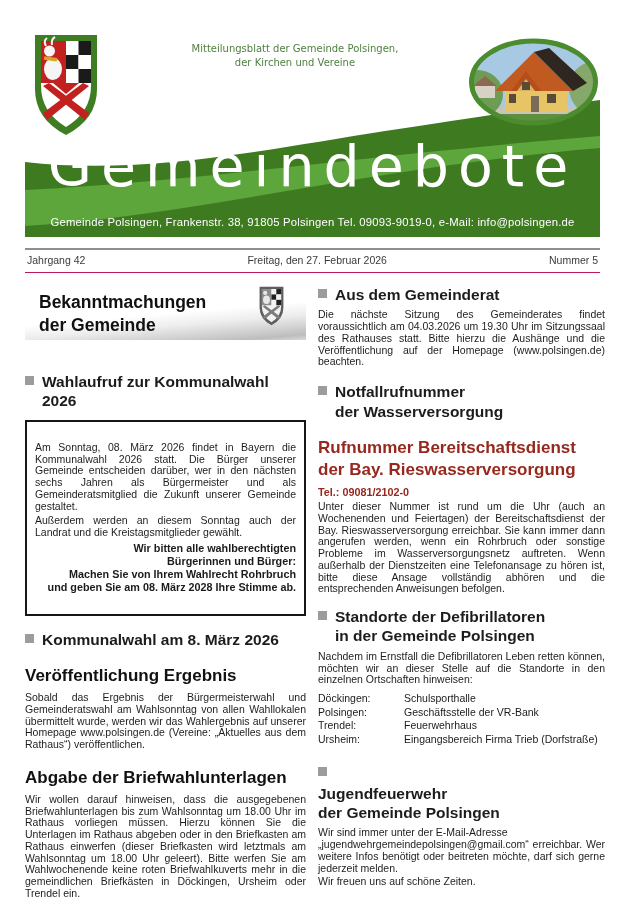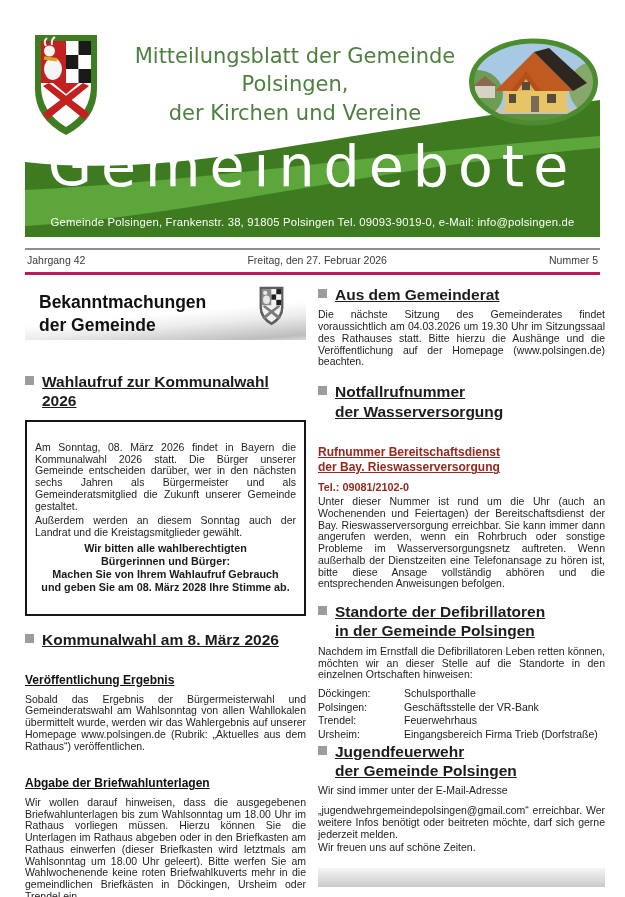--- a/index.html
+++ b/index.html
@@ -3,70 +3,70 @@
 <meta charset="utf-8">
 <style>
   html,body{margin:0;padding:0;background:#e9e9e9;}
   .page{position:relative;width:625px;height:897px;background:#ffffff;margin:0 auto;
         font-family:"Liberation Sans",sans-serif;overflow:hidden;color:#1b1b1b;}
 
   
   .masthead{position:absolute;left:25px;top:30px;width:575px;height:207px;}
   .masthead svg.waves{position:absolute;left:0;top:0;width:575px;height:207px;display:block;}
   .subtitle{position:absolute;left:85px;top:12px;width:370px;text-align:center;
-            font-family:"DejaVu Sans",sans-serif;font-size:21px;line-height:1.35;
+            font-family:"DejaVu Sans",sans-serif;font-size:10px;line-height:1.35;
             color:var(--subtitle_green,#4d7f3e);}
   .shield-main{position:absolute;left:8px;top:3px;width:66px;height:104px;}
   .oval-photo{position:absolute;right:0;top:6px;width:133px;height:92px;}
   .masthead-title{position:absolute;left:0;right:0;top:108px;text-align:center;
                   font-family:"DejaVu Sans",sans-serif;font-size:57px;letter-spacing:9px;
                   color:#ffffff;white-space:nowrap;line-height:1;}
   .masthead-address{position:absolute;left:0;right:0;top:186px;text-align:center;
                     color:#ffffff;font-size:11.3px;letter-spacing:.2px;}
 
   
   .issuebar{position:absolute;left:25px;top:248px;width:575px;box-sizing:border-box;
-            border-top:2px solid #8e8e8e;border-bottom:3px solid #be185d;
+            border-top:2px solid #8e8e8e;border-bottom:1px solid #be185d;
             display:flex;justify-content:space-between;align-items:center;
             padding:4px 2px 6px;font-size:10.5px;color:#3a3a3a;}
 
   
   .banner{position:absolute;left:25px;top:284px;width:281px;height:56px;
           background:linear-gradient(175deg,#ffffff 52%,#ededed 68%,#cfcfcf 84%,#bdbdbd 93%,#d8d8d8 100%);}
   .banner-text{padding:7px 0 0 14px;font-size:17.5px;font-weight:bold;line-height:1.3;color:#111;}
   .shield-gray{position:absolute;left:230px;top:2px;width:33px;height:40px;}
 
   
   .col-left{position:absolute;left:25px;top:372px;width:281px;}
   .col-right{position:absolute;left:318px;top:285px;width:287px;}
 
   .h-section{display:flex;gap:8px;font-weight:bold;font-size:15.5px;line-height:1.25;color:#1c1c1c;}
   .h-section .bullet{width:9px;height:9px;background:var(--bullet_gray,#9c9c9c);margin-top:4px;flex:none;}
-  .h-text span{display:block;text-decoration:underline;}
-
-  .h-sub{font-size:12px;font-weight:bold;color:#111;margin:24px 0 5px;line-height:1.3;text-decoration:underline;}
+  .h-text span{display:block;}
+
+  .h-sub{font-size:17px;font-weight:bold;color:#111;margin:16px 0 5px;line-height:1.3;}
   .h-sub.red,.tel{color:var(--accent_red,#96281e);}
   .h-sub span{display:block;}
   .tel{font-size:10.8px;font-weight:bold;margin:0 0 3px;}
 
   p.body{font-size:10.5px;line-height:1.12;text-align:justify;margin:0 0 8px;color:#1d1d1d;}
   p.body.tight{margin:0 0 3px;}
   p.plain{text-align:left;}
   p.italic{font-style:italic;}
 
   .textbox{border:2px solid #161616;padding:20px 8px;margin-top:9px;}
-  .center-bold{text-align:center;font-weight:bold;font-size:10.8px;line-height:1.2;margin:0;}
+  .center-bold{text-align:right;font-weight:bold;font-size:10.8px;line-height:1.2;margin:0;}
 
   .loc-row{display:flex;font-size:10.5px;line-height:1.3;}
   .loc-place{width:86px;flex:none;}
 
   .footer-bar{margin-top:14px;height:19px;
               background:linear-gradient(180deg,#f5f5f5 0%,#dedede 55%,#c9c9c9 100%);}
 
-  .mt14{margin-top:14px;} .mt12{margin-top:12px;} .mt16{}
+  .mt14{margin-top:14px;} .mt12{margin-top:12px;} .mt16{margin-top:16px;flex-direction:column;}
 </style>
 </head>
 <body>
 
 <div class="page">
 
   <div class="masthead">
     <svg class="waves" viewBox="0 0 575 207" preserveAspectRatio="none">
       <path d="M0,132 C120,146 250,118 360,101 C450,87 525,76 575,70 L575,207 L0,207 Z" fill="#3e7b20"></path>
       <path d="M0,160 C170,152 330,126 575,106 L575,118 C340,138 170,186 0,196 Z" fill="#5ca63b"></path>
@@ -168,33 +168,33 @@
       <span class="h-text">
           <span>Wahlaufruf zur Kommunalwahl 2026</span>
         </span>
     </div>
 
     <div class="textbox">
       <p class="body tight">Am Sonntag, 08. März 2026 findet in Bayern die Kommunalwahl 2026 statt. Die Bürger unserer Gemeinde entscheiden darüber, wer in den nächsten sechs Jahren als Bürgermeister und als Gemeinderatsmitglied die Zukunft unserer Gemeinde gestaltet.</p>
       <p class="body tight">Außerdem werden an diesem Sonntag auch der Landrat und die Kreistagsmitglieder gewählt.</p>
       <p class="center-bold">Wir bitten alle wahlberechtigten</p>
       <p class="center-bold">Bürgerinnen und Bürger:</p>
-      <p class="center-bold">Machen Sie von Ihrem Wahlaufruf Gebrauch</p>
+      <p class="center-bold">Machen Sie von Ihrem Wahlrecht Rohrbruch</p>
       <p class="center-bold">und geben Sie am 08. März 2028 Ihre Stimme ab.</p>
     </div>
 
     <div class="h-section mt14">
       <span class="bullet"></span>
       <span class="h-text">
           <span>Kommunalwahl am 8. März 2026</span>
         </span>
     </div>
 
     <div class="h-sub">Veröffentlichung Ergebnis</div>
-    <p class="body">Sobald das Ergebnis der Bürgermeisterwahl und Gemeinderatswahl am Wahlsonntag von allen Wahllokalen übermittelt wurde, werden wir das Wahlergebnis auf unserer Homepage www.polsingen.de (Rubrik: „Aktuelles aus dem Rathaus“) veröffentlichen.</p>
+    <p class="body">Sobald das Ergebnis der Bürgermeisterwahl und Gemeinderatswahl am Wahlsonntag von allen Wahllokalen übermittelt wurde, werden wir das Wahlergebnis auf unserer Homepage www.polsingen.de (Vereine: „Aktuelles aus dem Rathaus“) veröffentlichen.</p>
 
     <div class="h-sub">Abgabe der Briefwahlunterlagen</div>
     <p class="body">Wir wollen darauf hinweisen, dass die ausgegebenen Briefwahlunterlagen bis zum Wahlsonntag um 18.00 Uhr im Rathaus vorliegen müssen. Hierzu können Sie die Unterlagen im Rathaus abgeben oder in den Briefkasten am Rathaus einwerfen (dieser Briefkasten wird letztmals am Wahlsonntag um 18.00 Uhr geleert). Bitte werfen Sie am Wahlwochenende keine roten Briefwahlkuverts mehr in die gemeindlichen Briefkästen in Döckingen, Ursheim oder Trendel ein.</p>
 
     <div class="h-section mt14">
       <span class="bullet"></span>
       <span class="h-text">
         <span>Rathaus am Montag, 09.03.2026,</span>
         <span>geschlossen</span>
       </span>
@@ -256,19 +256,19 @@
     </div>
 
     <div class="h-section mt16">
       <span class="bullet"></span>
       <span class="h-text">
         <span>Jugendfeuerwehr</span>
         <span>der Gemeinde Polsingen</span>
       </span>
     </div>
     <p class="body plain" style="margin:5px 0 0">Wir sind immer unter der E-Mail-Adresse</p>
-    <p class="body" style="margin:8px 0 2px">„jugendwehrgemeindepolsingen@gmail.com“ erreichbar. Wer weitere Infos benötigt oder beitreten möchte, darf sich gerne jederzeit melden.</p>
+    <p class="body" style="margin:0 0 2px">„jugendwehrgemeindepolsingen@gmail.com“ erreichbar. Wer weitere Infos benötigt oder beitreten möchte, darf sich gerne jederzeit melden.</p>
     <p class="body plain" style="margin:0">Wir freuen uns auf schöne Zeiten.</p>
 
     <div class="footer-bar"></div>
   </div>
 
 </div>
 
 </body></html>

